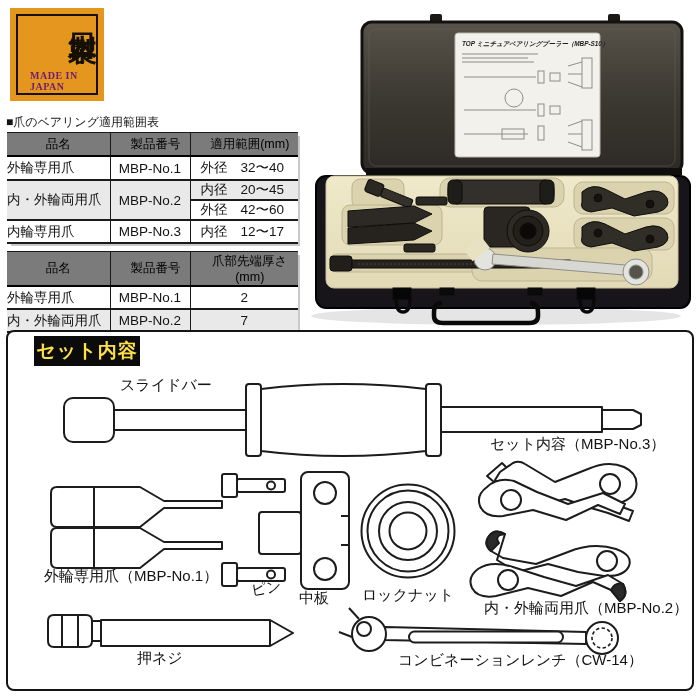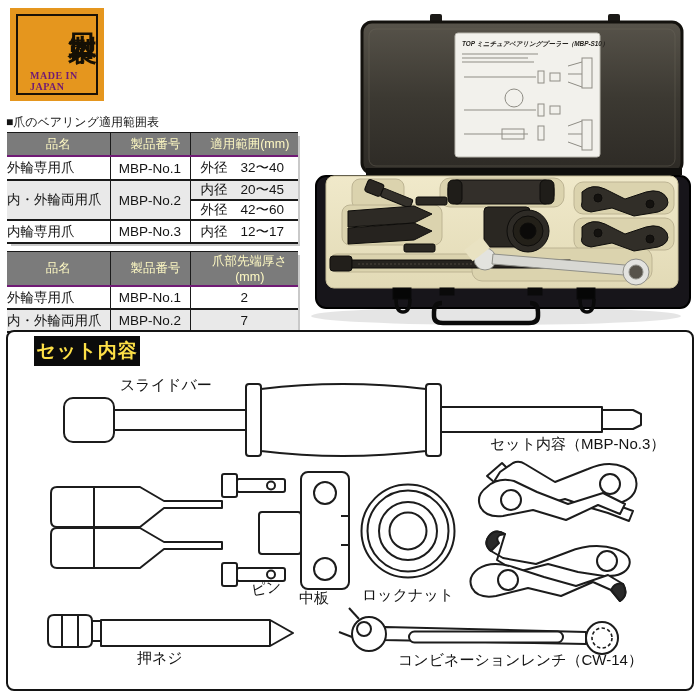--- a/index.html
+++ b/index.html
@@ -14,22 +14,22 @@
     letter-spacing:1px;color:#151005;line-height:1;}
   .badge-made{position:absolute;left:20px;bottom:9px;font-family:"Liberation Serif","DejaVu Serif",serif;
     font-size:10px;font-weight:600;line-height:1.12;color:#701a75;letter-spacing:.5px;}
 
   
   .section-title{position:absolute;left:6px;top:114px;font-size:12px;font-weight:500;}
   .tbl-wrap{position:absolute;left:7px;}
   .tbl1{top:132px;} .tbl2{top:251px;}
   table.spec{border-collapse:collapse;table-layout:fixed;width:291px;background:#fff;
     border-top:1.5px solid #1a1a1a;box-shadow:3px 3px 0 -1px #c9c9c9;font-size:13.5px;}
-  table.spec th{background:#7b7b7b;color:#fef9c3;font-size:12.5px;font-weight:500;height:20px;
-    border-bottom:2px solid #701a75;}
+  table.spec th{background:#7b7b7b;color:#000000;font-size:12.5px;font-weight:500;height:20px;
+    border-bottom:2px solid #000000;}
   table.spec td{border-bottom:2px solid #1a1a1a;height:21px;padding:0;}
   td.vline,th.vline{border-left:1.2px solid #1a1a1a;padding-left:12px;}
   td.name{padding-left:8px;text-align:left;}
   td.code{text-align:center;}
   td.thick{text-align:center;}
   .range-flex{display:flex;justify-content:space-between;padding:0 14px 0 10px;}
   tr.sub td{height:18px;}
   td.thinb{border-bottom-width:1.6px;}
   .alt{background:#e9e9e9;}
 
@@ -348,18 +348,20 @@
         <line x1="344" y1="305" x2="331" y2="300"></line>
         <rect x="401" y="299.5" width="154" height="11" rx="5.5"></rect>
         <circle cx="594" cy="306" r="16"></circle>
         <circle cx="594" cy="306" r="10" fill="none" stroke-width="1.6" stroke-dasharray="3.4,2.4"></circle>
       </g>
     </g>
   </svg>
 
   <div class="ilabel lb-slide-bar">スライドバー</div>
   <div class="ilabel lb-inner-claw">セット内容（MBP-No.3）</div>
+  <div class="ilabel lb-outer-claw">外輪専用爪（MBP-No.1）</div>
   <div class="ilabel lb-pin">ピン</div>
   <div class="ilabel lb-middle-plate">中板</div>
   <div class="ilabel lb-lock-nut">ロックナット</div>
+  <div class="ilabel lb-both-claw">内・外輪両用爪（MBP-No.2）</div>
   <div class="ilabel lb-push-screw">押ネジ</div>
   <div class="ilabel lb-wrench">コンビネーションレンチ（CW-14）</div>
 </div>
 
 </body></html>

